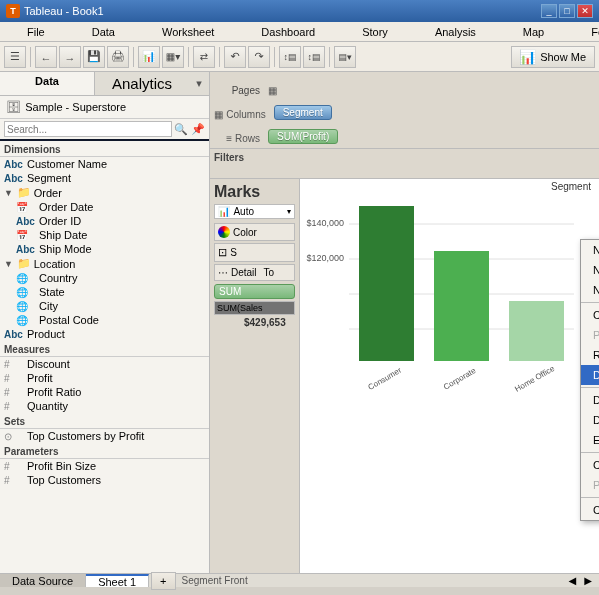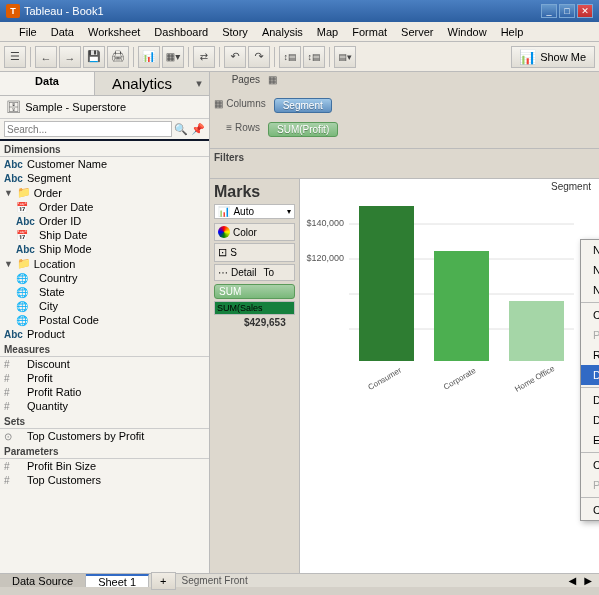--- a/index.html
+++ b/index.html
@@ -22,21 +22,22 @@
     .win-btn { width: 16px; height: 14px; border: 1px solid #7aa7d4; background: linear-gradient(to bottom, #6699cc, #3366aa); color: white; font-size: 9px; display: flex; align-items: center; justify-content: center; cursor: pointer; }
     .win-btn.close { background: linear-gradient(to bottom, #e05050, #c03030); }
 
     
     .menu-bar {
       background: #f0ece4;
       height: 20px;
       display: flex;
       align-items: center;
       border-bottom: 1px solid #bbb;
-      padding: 0 12px;
+      padding: 0 20px;
+      gap: 33px;
     }
     .menu-item {
       padding: 1px 7px;
       font-size: 11px;
       color: #000;
       cursor: pointer;
     }
 
     
     .toolbar {
@@ -155,21 +156,21 @@
       background: #e8e4dc;
     }
 
     .shelf-area {
       background: #ddd8ce;
       border-bottom: 1px solid #bbb;
       padding: 2px 4px;
     }
     .shelf-row {
       display: flex;
-      align-items: flex-start;
+      align-items: flex-end;
       height: 22px;
       gap: 4px;
       margin-bottom: 2px;
     }
     .shelf-label {
       font-size: 10px;
       color: #444;
       min-width: 50px;
       text-align: right;
       padding-right: 4px;
@@ -223,21 +224,21 @@
       border-radius: 3px;
       padding: 1px 4px;
       font-size: 10px;
       color: #fff;
       margin-top: 3px;
       cursor: pointer;
     }
     .marks-sales {
       font-size: 9px;
       border: 1px solid #bbb;
-      background: #15803d;
+      background: #737373;
       padding: 1px 2px;
       margin-top: 2px;
     }
 
     
     .chart-area {
       flex: 1;
       background: white;
       position: relative;
       overflow: hidden;

